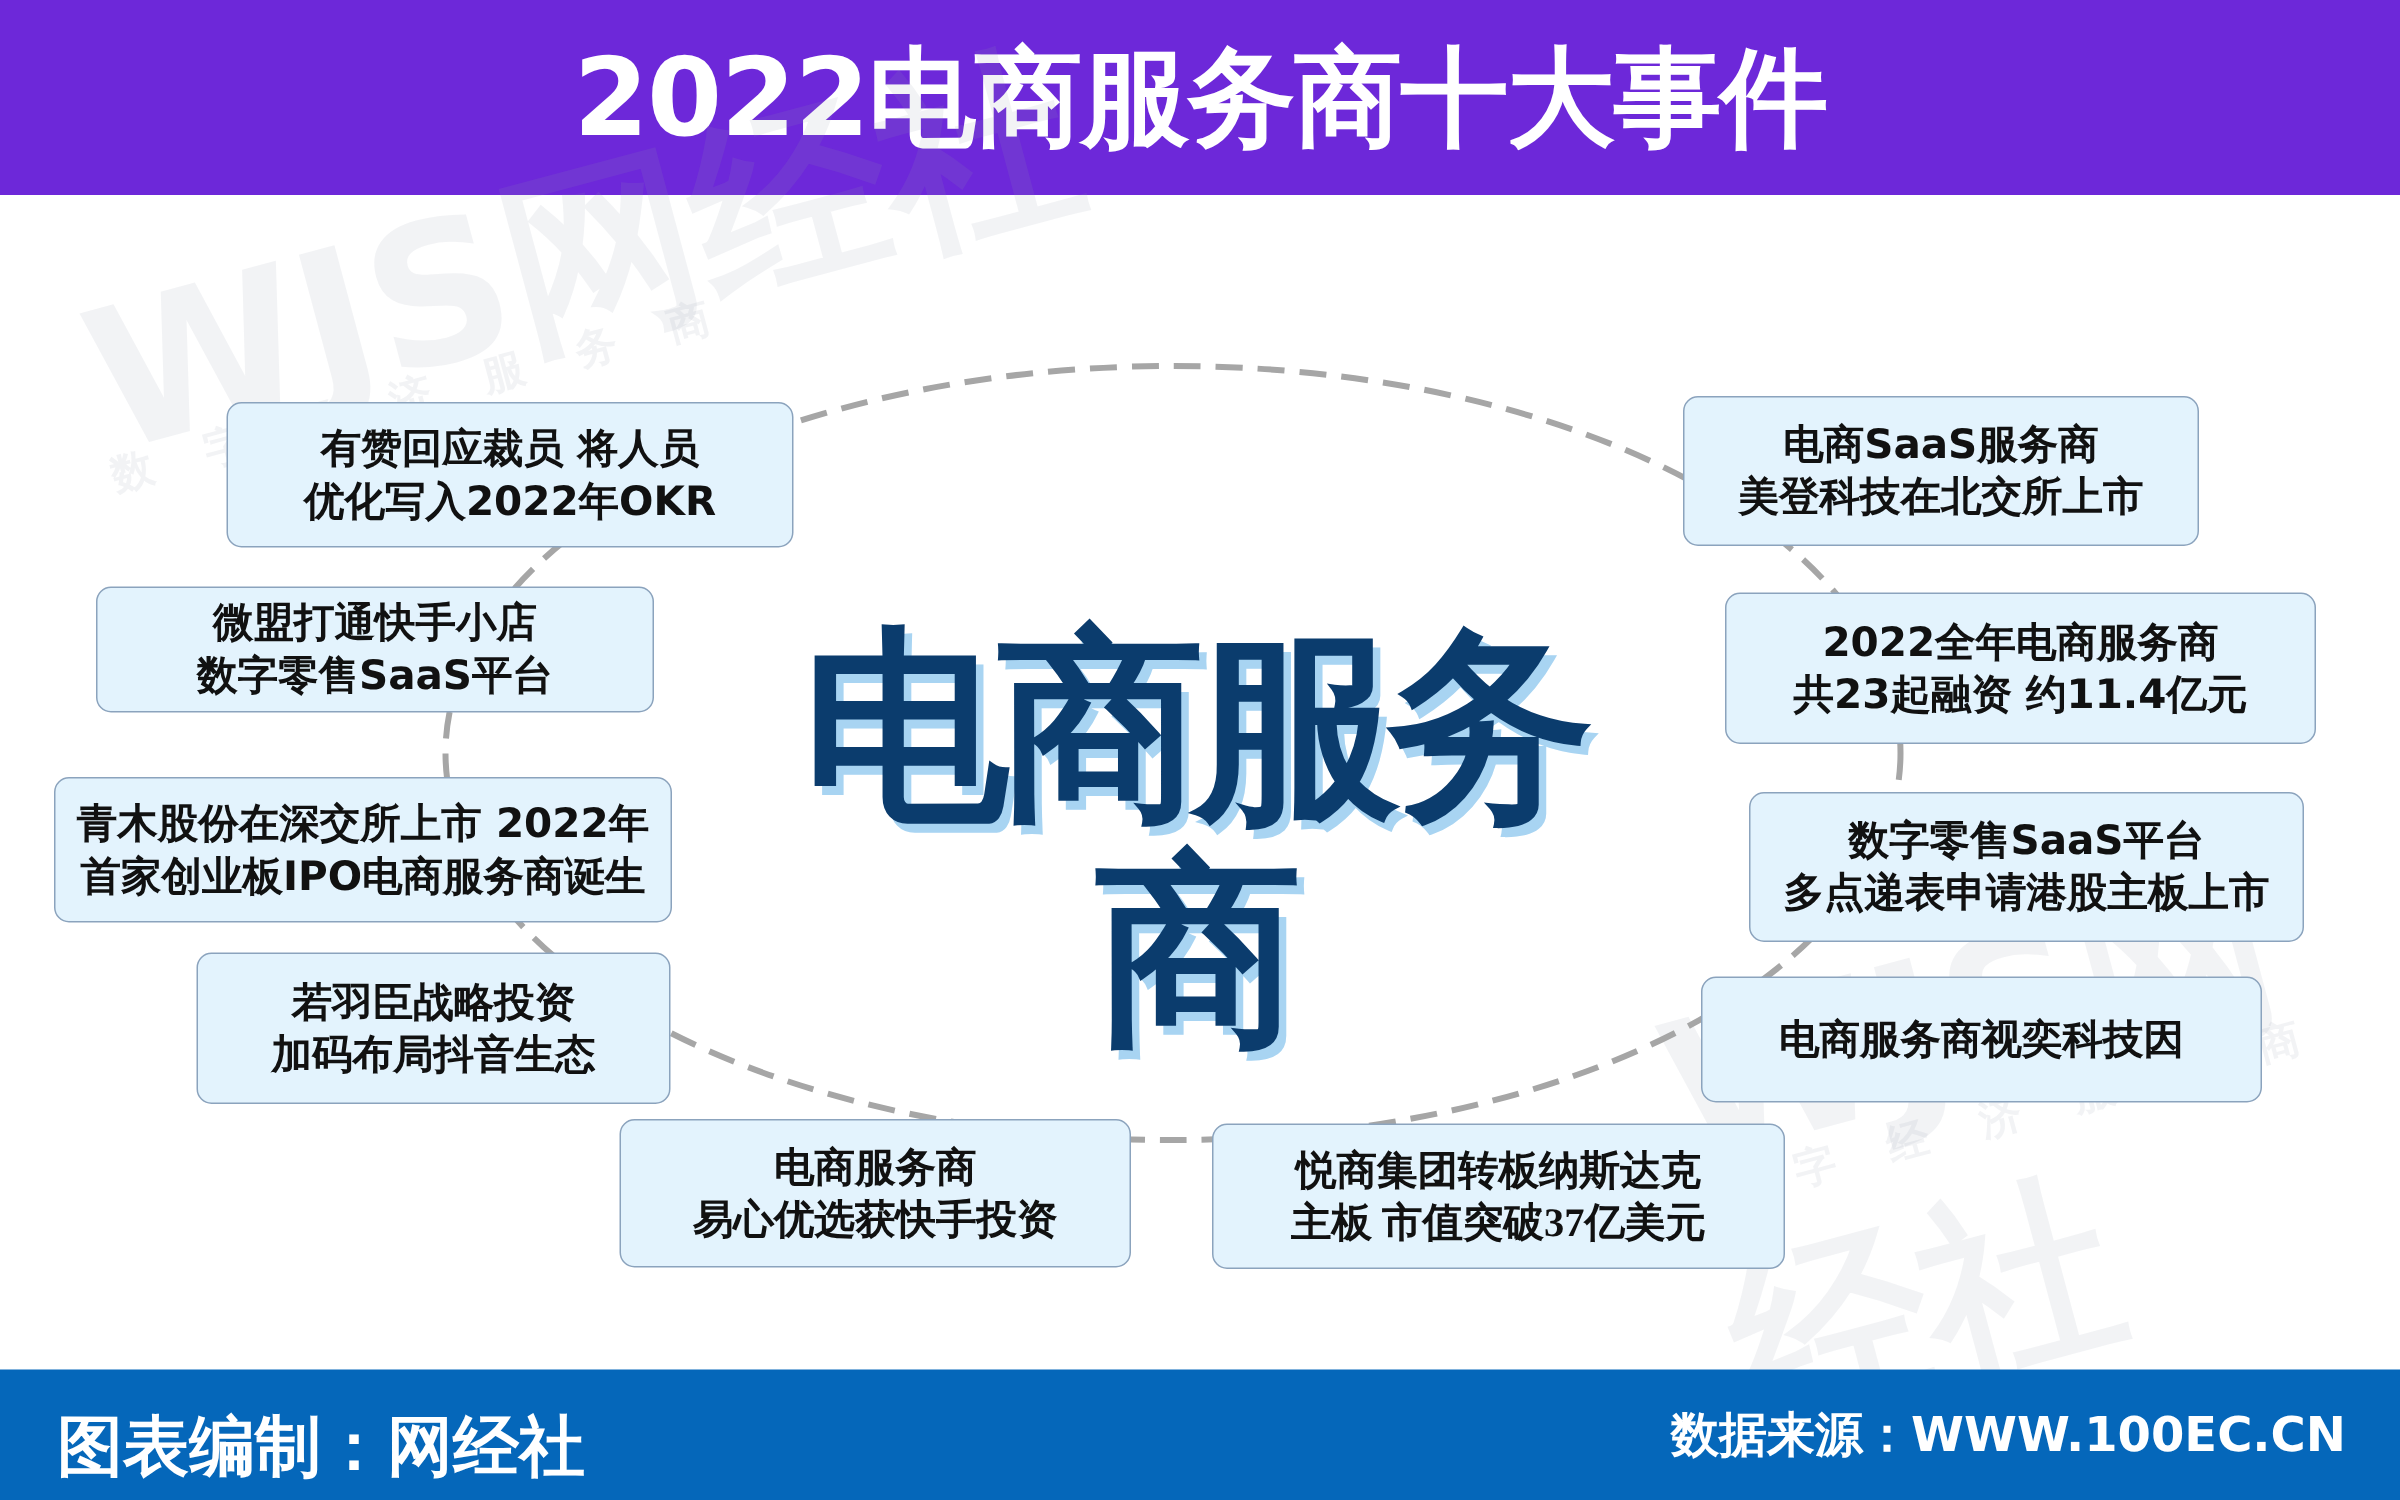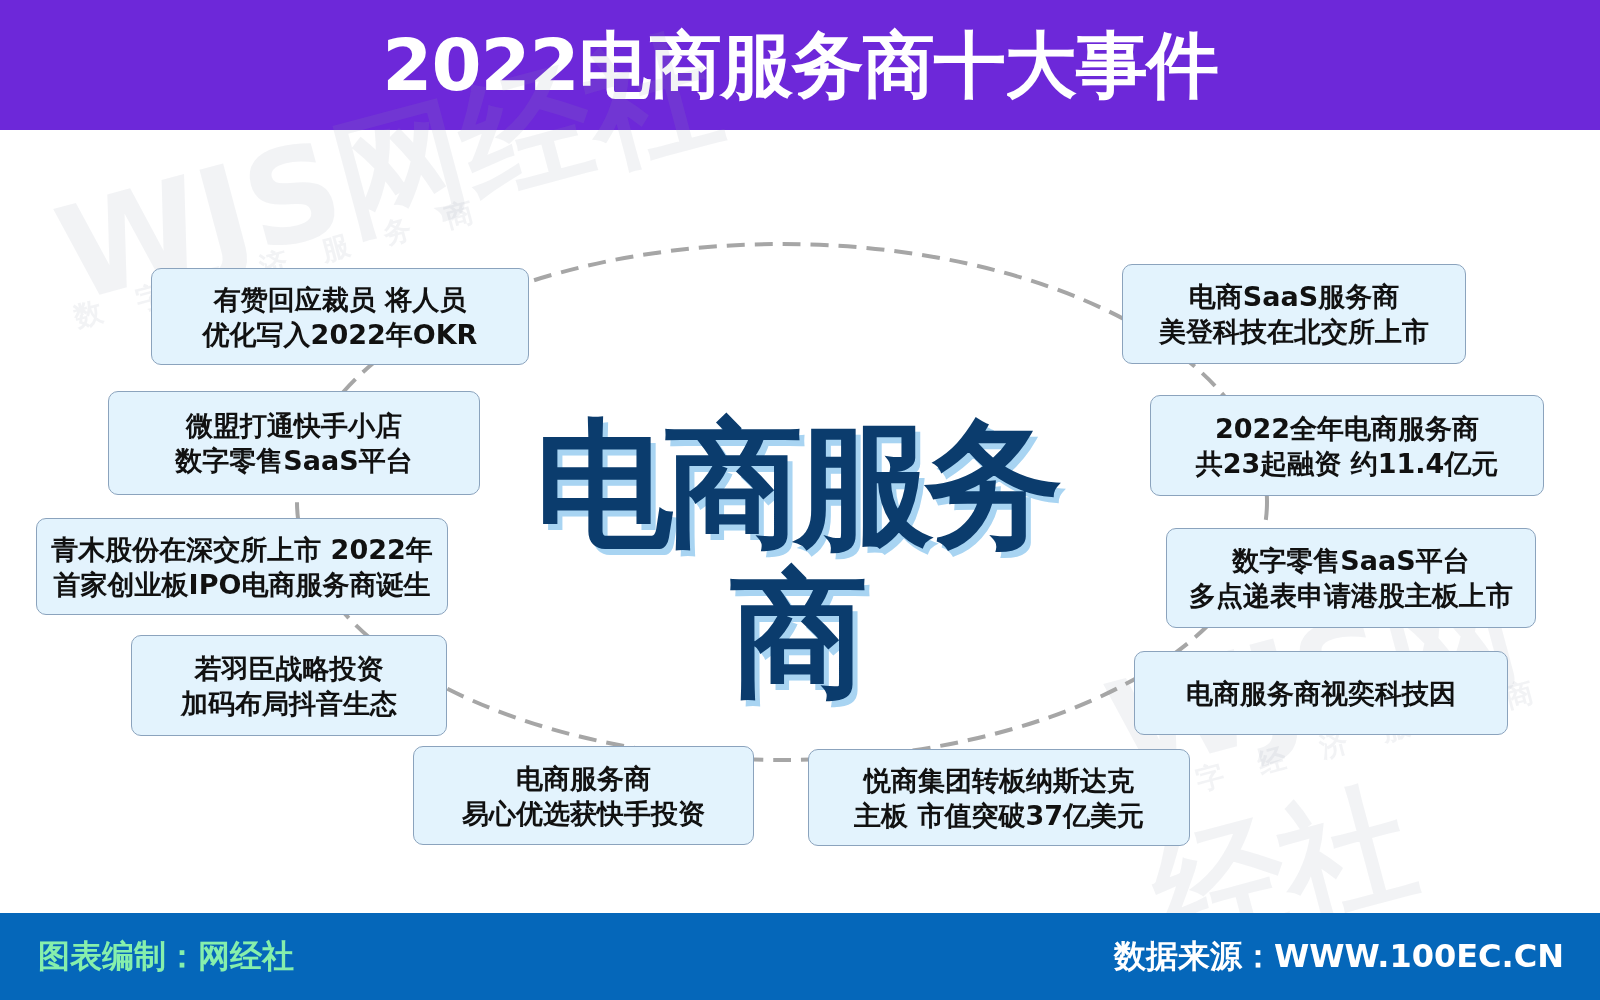--- a/index.html
+++ b/index.html
@@ -2,21 +2,21 @@
 <html><head>
 <meta charset="utf-8">
 <style>
   html, body { margin:0; padding:0; }
   body { width:1600px; height:1000px; position:relative; overflow:hidden; background:#ffffff;
          font-family:"DejaVu Sans", "Liberation Sans", sans-serif; }
   .header { position:absolute; left:0; top:0; width:1600px; height:130px; background:#6d28d9; }
   .header-title { position:absolute; left:0; top:0; width:1600px; height:130px; line-height:130px;
          text-align:center; color:#ffffff; font-size:72px; font-weight:bold; letter-spacing:-1px; }
   .footer { position:absolute; left:0; top:913px; width:1600px; height:87px; background:#0567ba; }
-  .footer-left { position:absolute; left:38px; top:22px; color:#86efac; font-size:32px; font-weight:bold; }
+  .footer-left { position:absolute; left:38px; top:22px; color:#ffffff; font-size:44px; font-weight:bold; }
   .footer-right { position:absolute; right:36px; top:22px; color:#ffffff; font-size:32px; font-weight:bold; }
   .watermark { position:absolute; color:rgba(150,160,170,0.12); font-weight:bold; pointer-events:none; }
   .wm1 { left:40px; top:175px; font-size:130px; transform:rotate(-15deg); transform-origin:left top; }
   .wm1s { left:70px; top:300px; font-size:28px; transform:rotate(-15deg); transform-origin:left top; letter-spacing:36px; }
   .wm2 { left:1090px; top:650px; font-size:130px; transform:rotate(-15deg); transform-origin:left top; }
   .wm2s { left:1130px; top:780px; font-size:28px; transform:rotate(-15deg); transform-origin:left top; letter-spacing:36px; }
   svg.ring { position:absolute; left:0; top:0; }
   .center-title { position:absolute; left:490px; top:410px; width:610px; text-align:center;
          font-size:138px; font-weight:bold; color:#0b3c6d; letter-spacing:-8px;
          text-shadow:5px 6px 0 #a8d4f2; line-height:150px; }
@@ -40,37 +40,37 @@
 <svg class="ring" width="1600" height="1000">
   <ellipse cx="782" cy="502" rx="485" ry="258" fill="none" stroke="#a6a6a6" stroke-width="4" stroke-dasharray="18 10"></ellipse>
 </svg>
 
 <div class="center-title">电商服务商</div>
 
 <div class="box" style="left:151px;top:268px;width:378px;height:97px;">
   <span>有赞回应裁员 将人员</span>
   <span>优化写入2022年OKR</span>
 </div>
-<div class="box" style="left:64px;top:391px;width:372px;height:104px;margin-left:44px;">
+<div class="box" style="left:64px;top:391px;width:372px;height:84px;">
   <span>微盟打通快手小店</span>
   <span>数字零售SaaS平台</span>
 </div>
 <div class="box" style="left:36px;top:518px;width:412px;height:97px;">
   <span>青木股份在深交所上市 2022年</span>
   <span>首家创业板IPO电商服务商诞生</span>
 </div>
 <div class="box" style="left:131px;top:635px;width:316px;height:101px;">
   <span>若羽臣战略投资</span>
   <span>加码布局抖音生态</span>
 </div>
 <div class="box" style="left:413px;top:746px;width:341px;height:99px;">
   <span>电商服务商</span>
   <span>易心优选获快手投资</span>
 </div>
-<div class="box" style="left:808px;top:749px;width:382px;height:97px;">
+<div class="box" style="left:808px;top:749px;width:382px;height:97px;font-family:Liberation Serif, serif;">
   <span>悦商集团转板纳斯达克</span>
   <span>主板 市值突破37亿美元</span>
 </div>
 <div class="box" style="left:1134px;top:651px;width:374px;height:84px;gap:20px;">
   <span>电商服务商视奕科技因</span>
 </div>
 <div class="box" style="left:1166px;top:528px;width:370px;height:100px;">
   <span>数字零售SaaS平台</span>
   <span>多点递表申请港股主板上市</span>
 </div>

